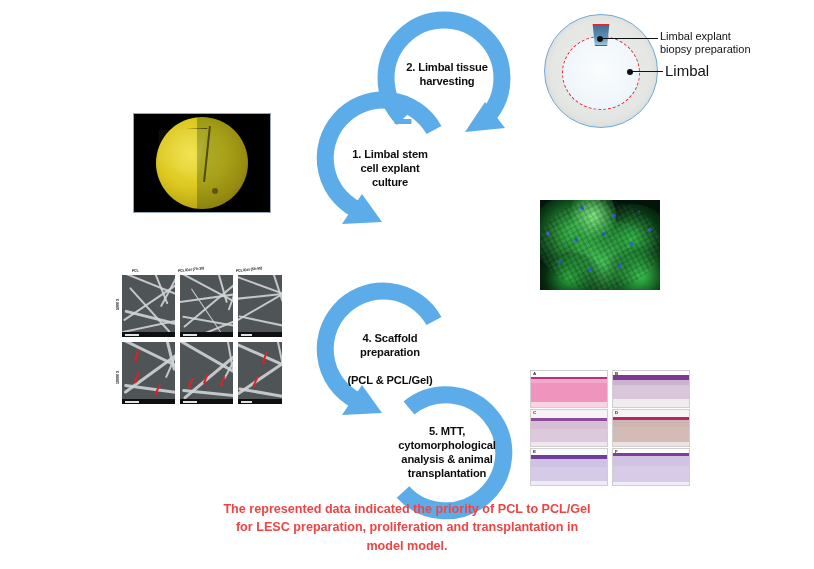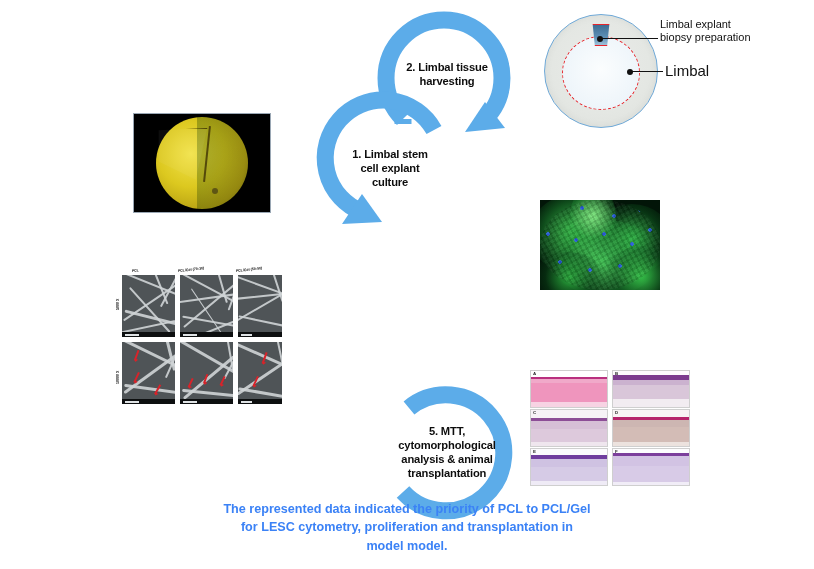--- a/index.html
+++ b/index.html
@@ -107,21 +107,21 @@
   .histo{left:528px;top:368px;width:162px;height:118px;}
   .histo .p{position:absolute;overflow:hidden;border:0.6px solid #cfcfcf;}
   .histo .p .tis{position:absolute;left:0;top:0;width:100%;height:100%;}
   .histo .p .tag{
     position:absolute;left:2px;top:0px;font-size:4.4px;font-weight:bold;color:#2a2a2a;
   }
 
   
   .caption{
     position:absolute;left:90px;top:500px;width:634px;text-align:center;
-    font-weight:bold;font-size:12.6px;line-height:1.45;color:#3b82f6;
+    font-weight:bold;font-size:12.6px;line-height:1.45;color:#ef4444;
   }
 </style>
 </head>
 <body>
 
 <div class="stage">
 
   <div class="flow">
 
     <div class="ring r1">
@@ -138,40 +138,50 @@
       <svg viewBox="0 0 148 148" aria-hidden="true">
         <path d="M 118 36 A 58 58 0 1 0 46 118" fill="none" stroke="#5CACE9" stroke-width="17" stroke-linecap="butt"></path>
         <polygon points="46,100 66,128 26,130" fill="#5CACE9"></polygon>
       </svg>
       <div class="lbl" style="white-space:pre-line">1. Limbal stem
 cell explant
 culture</div>
     </div>
 
 
+    <div class="ring r4">
+      <svg viewBox="0 0 148 148" aria-hidden="true">
+        <path d="M 118 36 A 58 58 0 1 0 46 118" fill="none" stroke="#5CACE9" stroke-width="17" stroke-linecap="butt"></path>
+        <polygon points="46,100 66,128 26,130" fill="#5CACE9"></polygon>
+      </svg>
+      <div class="lbl" style="white-space:pre-line">4. Scaffold
+preparation
+
+(PCL &amp; PCL/Gel)</div>
+    </div>
 
     <div class="ring r5">
       <svg viewBox="0 0 148 148" aria-hidden="true">
         <path d="M 36 30 A 58 58 0 1 1 30 114" fill="none" stroke="#5CACE9" stroke-width="17" stroke-linecap="butt"></path>
       </svg>
       <div class="lbl" style="white-space:pre-line">5. MTT,
 cytomorphological
 analysis &amp; animal
 transplantation</div>
     </div>
   </div>
 
   <div class="eye-wrap">
     <div class="eye-sclera"></div>
     <div class="eye-cornea"></div>
     <div class="biopsy"></div>
 
     <div class="dot" style="left:67px;top:30px;"></div>
     <div class="leader" style="left:70px;top:32px;width:58px;"></div>
-    <div class="eye-lbl" style="left:130px;top:12px;width:150px;">Limbal explant
+    <div class="eye-lbl" style="left:130px;top:24px;width:150px;">Limbal explant
 biopsy preparation</div>
 
     <div class="dot" style="left:97px;top:63px;"></div>
     <div class="leader" style="left:100px;top:65px;width:33px;"></div>
     <div class="eye-lbl big" style="left:135px;top:56px;">Limbal</div>
   </div>
 
   <div class="imgbox scope">
     <div class="disc"></div>
     <div class="shade"></div>
@@ -300,17 +310,17 @@
       <div class="tag">E</div>
     </div>
     <div class="p" style="left:84px;top:80px;width:76px;height:36px;">
       <div class="tis" style="background:linear-gradient(180deg,#fdfdfe 0 12%,#7c3f9c 12% 20%,#d2c3e3 20% 46%,#d8cbe7 46% 92%,#f1edf7 92% 100%);"></div>
       <div class="tag">F</div>
     </div>
   </div>
 
   <div class="caption">
     <div>The represented data indicated the priority of PCL to PCL/Gel</div>
-    <div>for LESC cytometry, proliferation and transplantation in</div>
+    <div>for LESC preparation, proliferation and transplantation in</div>
     <div>model model.</div>
   </div>
 
 </div>
 
 </body></html>

